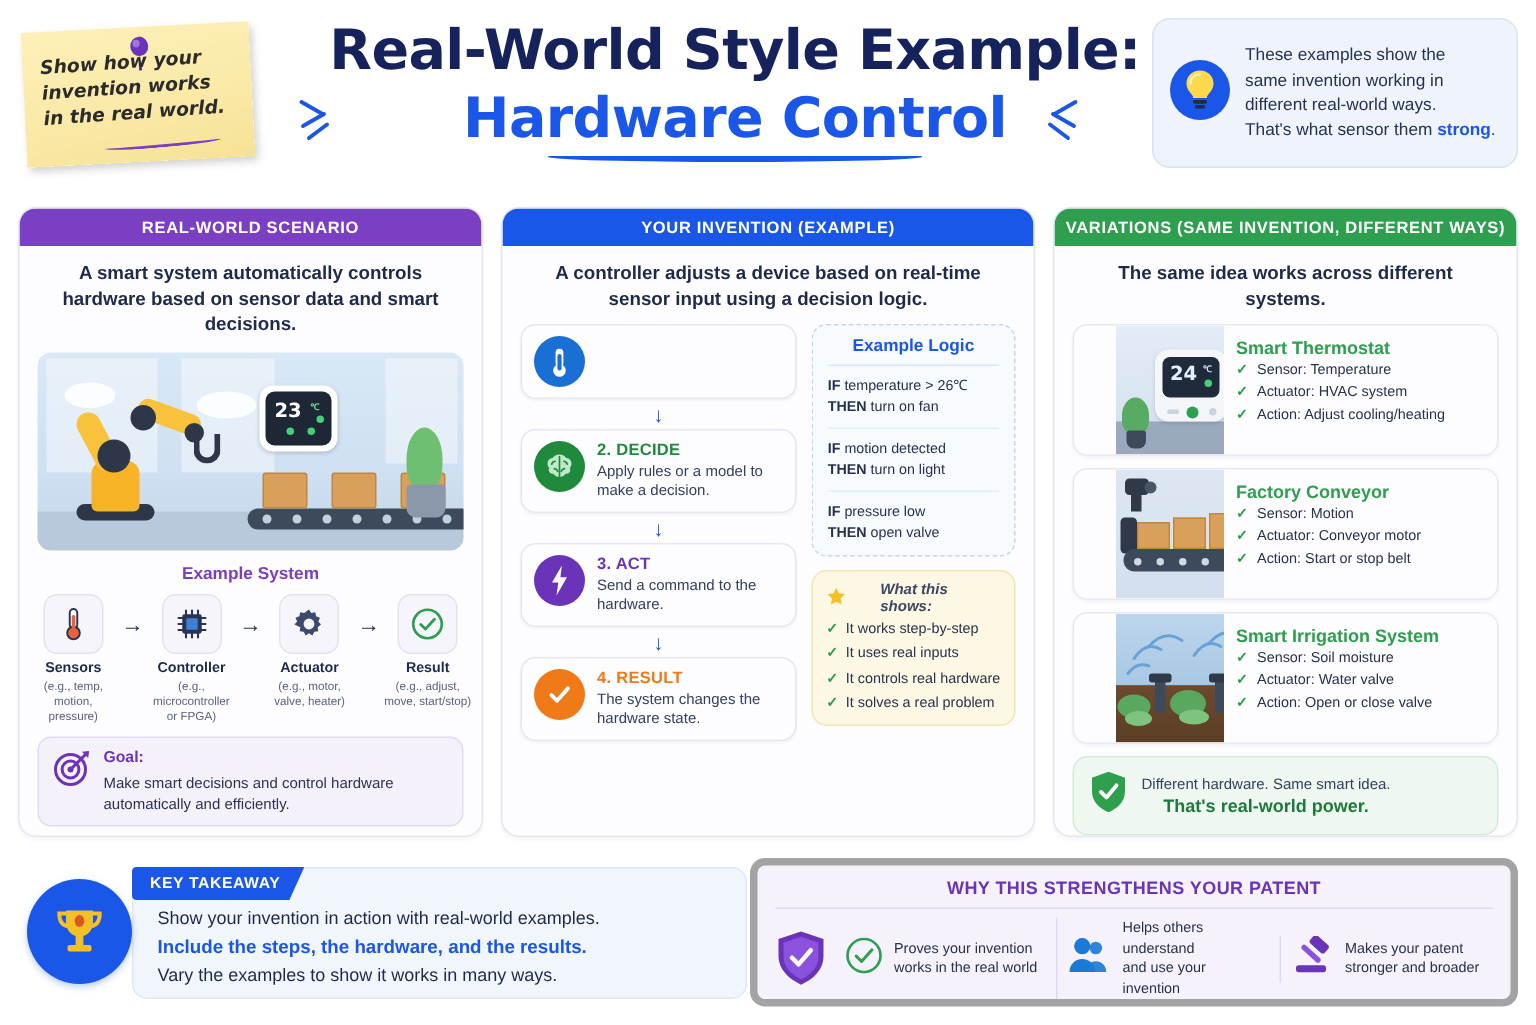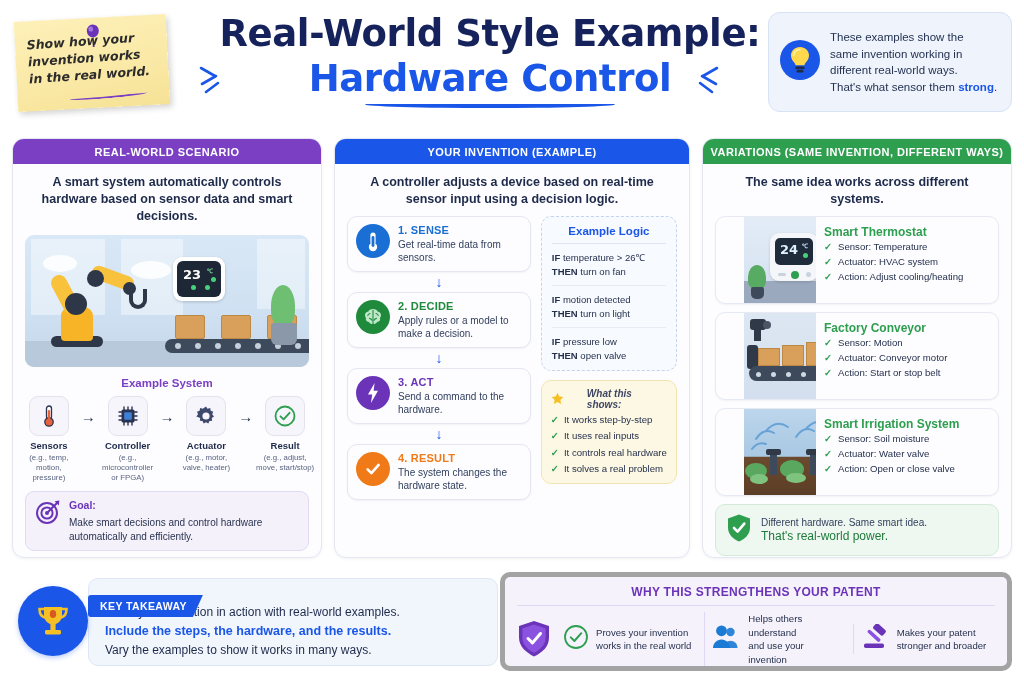--- a/index.html
+++ b/index.html
@@ -186,41 +186,41 @@
   .var-img { width:100px; flex:0 0 100px; position:relative; overflow:hidden;padding-left:28px; }
   .var-txt { padding:8px 8px 0 8px; }
   .var-title { font-size:12px; font-weight:700; color:#2e9e4f; }
   .var-line { font-size:9.6px; line-height:14px; color:#26314d; display:flex; gap:6px; margin-top:1px;}
 
   .power-box {
     margin:2px 12px 0; background:#eef8f0; border:1px solid #d3ead9;
     border-radius:10px; padding:8px 10px; display:flex; gap:9px; align-items:center;
   }
   .power-small { font-size:10px; color:#33405e; }
-  .power-big { font-size:12px; font-weight:400; color:#1e7a3c; margin-top:1px;}
+  .power-big { font-size:12px; font-weight:700; color:#1e7a3c; margin-top:1px;text-align:center;}
 
   
   .therm-scene { width:100%; height:100%; background:linear-gradient(180deg,#e3ecf7 0%,#dae5f3 60%,#cdd9e8 100%); position:relative;}
   .therm-dev { position:absolute; left:26px; top:16px; width:48px; height:48px; background:#f4f6f9; border-radius:9px; padding:5px; box-shadow:0 1px 3px rgba(0,0,0,.14);}
   .therm-dev-screen { width:100%; height:27px; background:#1f2a3a; border-radius:5px; position:relative; }
   .wifi-arc { position:absolute; border:2px solid #4a90d9; border-bottom:none; border-left:none; border-right:none; border-radius:50% 50% 0 0;}
   .conv-scene { width:100%; height:100%; background:linear-gradient(180deg,#dde7f3 0%,#d3dfee 100%); position:relative;}
   .irr-scene { width:100%; height:100%; background:linear-gradient(180deg,#bcd6ec 0%,#a9c8e3 55%,#6b4a2f 56%,#5c3e26 100%); position:relative;}
 
   
   .takeaway {
     position:absolute; left:12px; top:572px; width:478px; height:99px;
   }
   .takeaway-card {
     position:absolute; left:76px; top:6px; width:410px; height:88px;
     background:#f1f6fd; border:1px solid #dde7f6; border-radius:10px;
     padding:24px 14px 8px 16px;
   }
   .takeaway-tab {
-    position:absolute; left:76px; top:23px; height:22px; padding:0 16px 0 12px;
+    position:absolute; left:76px; top:6px; height:22px; padding:0 16px 0 12px;
     background:#1a56e8; color:#fff; font-size:10.5px; font-weight:700; letter-spacing:.4px;
     display:flex; align-items:center; border-radius:3px 0 0 3px;
     clip-path: polygon(0 0, 100% 0, calc(100% - 10px) 100%, 0 100%);
     z-index:2;
   }
   .trophy-circle {
     position:absolute; left:6px; top:14px; width:70px; height:70px; border-radius:50%;
     background:#1a56e8; display:flex; align-items:center; justify-content:center; z-index:3;
     box-shadow:0 2px 5px rgba(26,86,232,.3);
   }
@@ -439,24 +439,20 @@
   <div class="mid-body">
     <div class="steps-col">
 
       <div class="step-card">
         <div class="step-badge" style="background:#1a6fd4;">
           <svg width="20" height="22" viewBox="0 0 20 22">
             <rect x="7.4" y="2.5" width="5.2" height="12" rx="2.6" fill="#fff"></rect>
             <circle cx="10" cy="17" r="4.2" fill="#fff"></circle>
             <rect x="8.6" y="6" width="2.8" height="11" rx="1.4" fill="#1a6fd4"></rect>
           </svg>
-        </div>
-        <div>
-          <div class="step-title" style="color:#1a6fd4;">1. SENSE</div>
-          <div class="step-desc">Get real-time data from sensors.</div>
         </div>
       </div>
       <div class="down-arrow">↓</div>
 
       <div class="step-card">
         <div class="step-badge" style="background:#1f8a3c;">
           <svg width="22" height="20" viewBox="0 0 22 20">
             <path d="M11 2c-2.6 0-4 1.4-4.6 2.4C4.2 4.6 3 6.2 3 8c0 1.3.5 2.3 1.2 3-.5.7-.6 1.8 0 2.6.6.9 1.8 1.4 2.8 1.3.6 1.3 2 2.1 4 2.1s3.4-.8 4-2.1c1 .1 2.2-.4 2.8-1.3.6-.8.5-1.9 0-2.6.7-.7 1.2-1.7 1.2-3 0-1.8-1.2-3.4-3.4-3.6C15 3.4 13.6 2 11 2z" fill="#bfe8c8"></path>
             <g stroke="#1f8a3c" stroke-width="1.1" fill="none" stroke-linecap="round">
               <path d="M11 3.4v13.4"></path>

